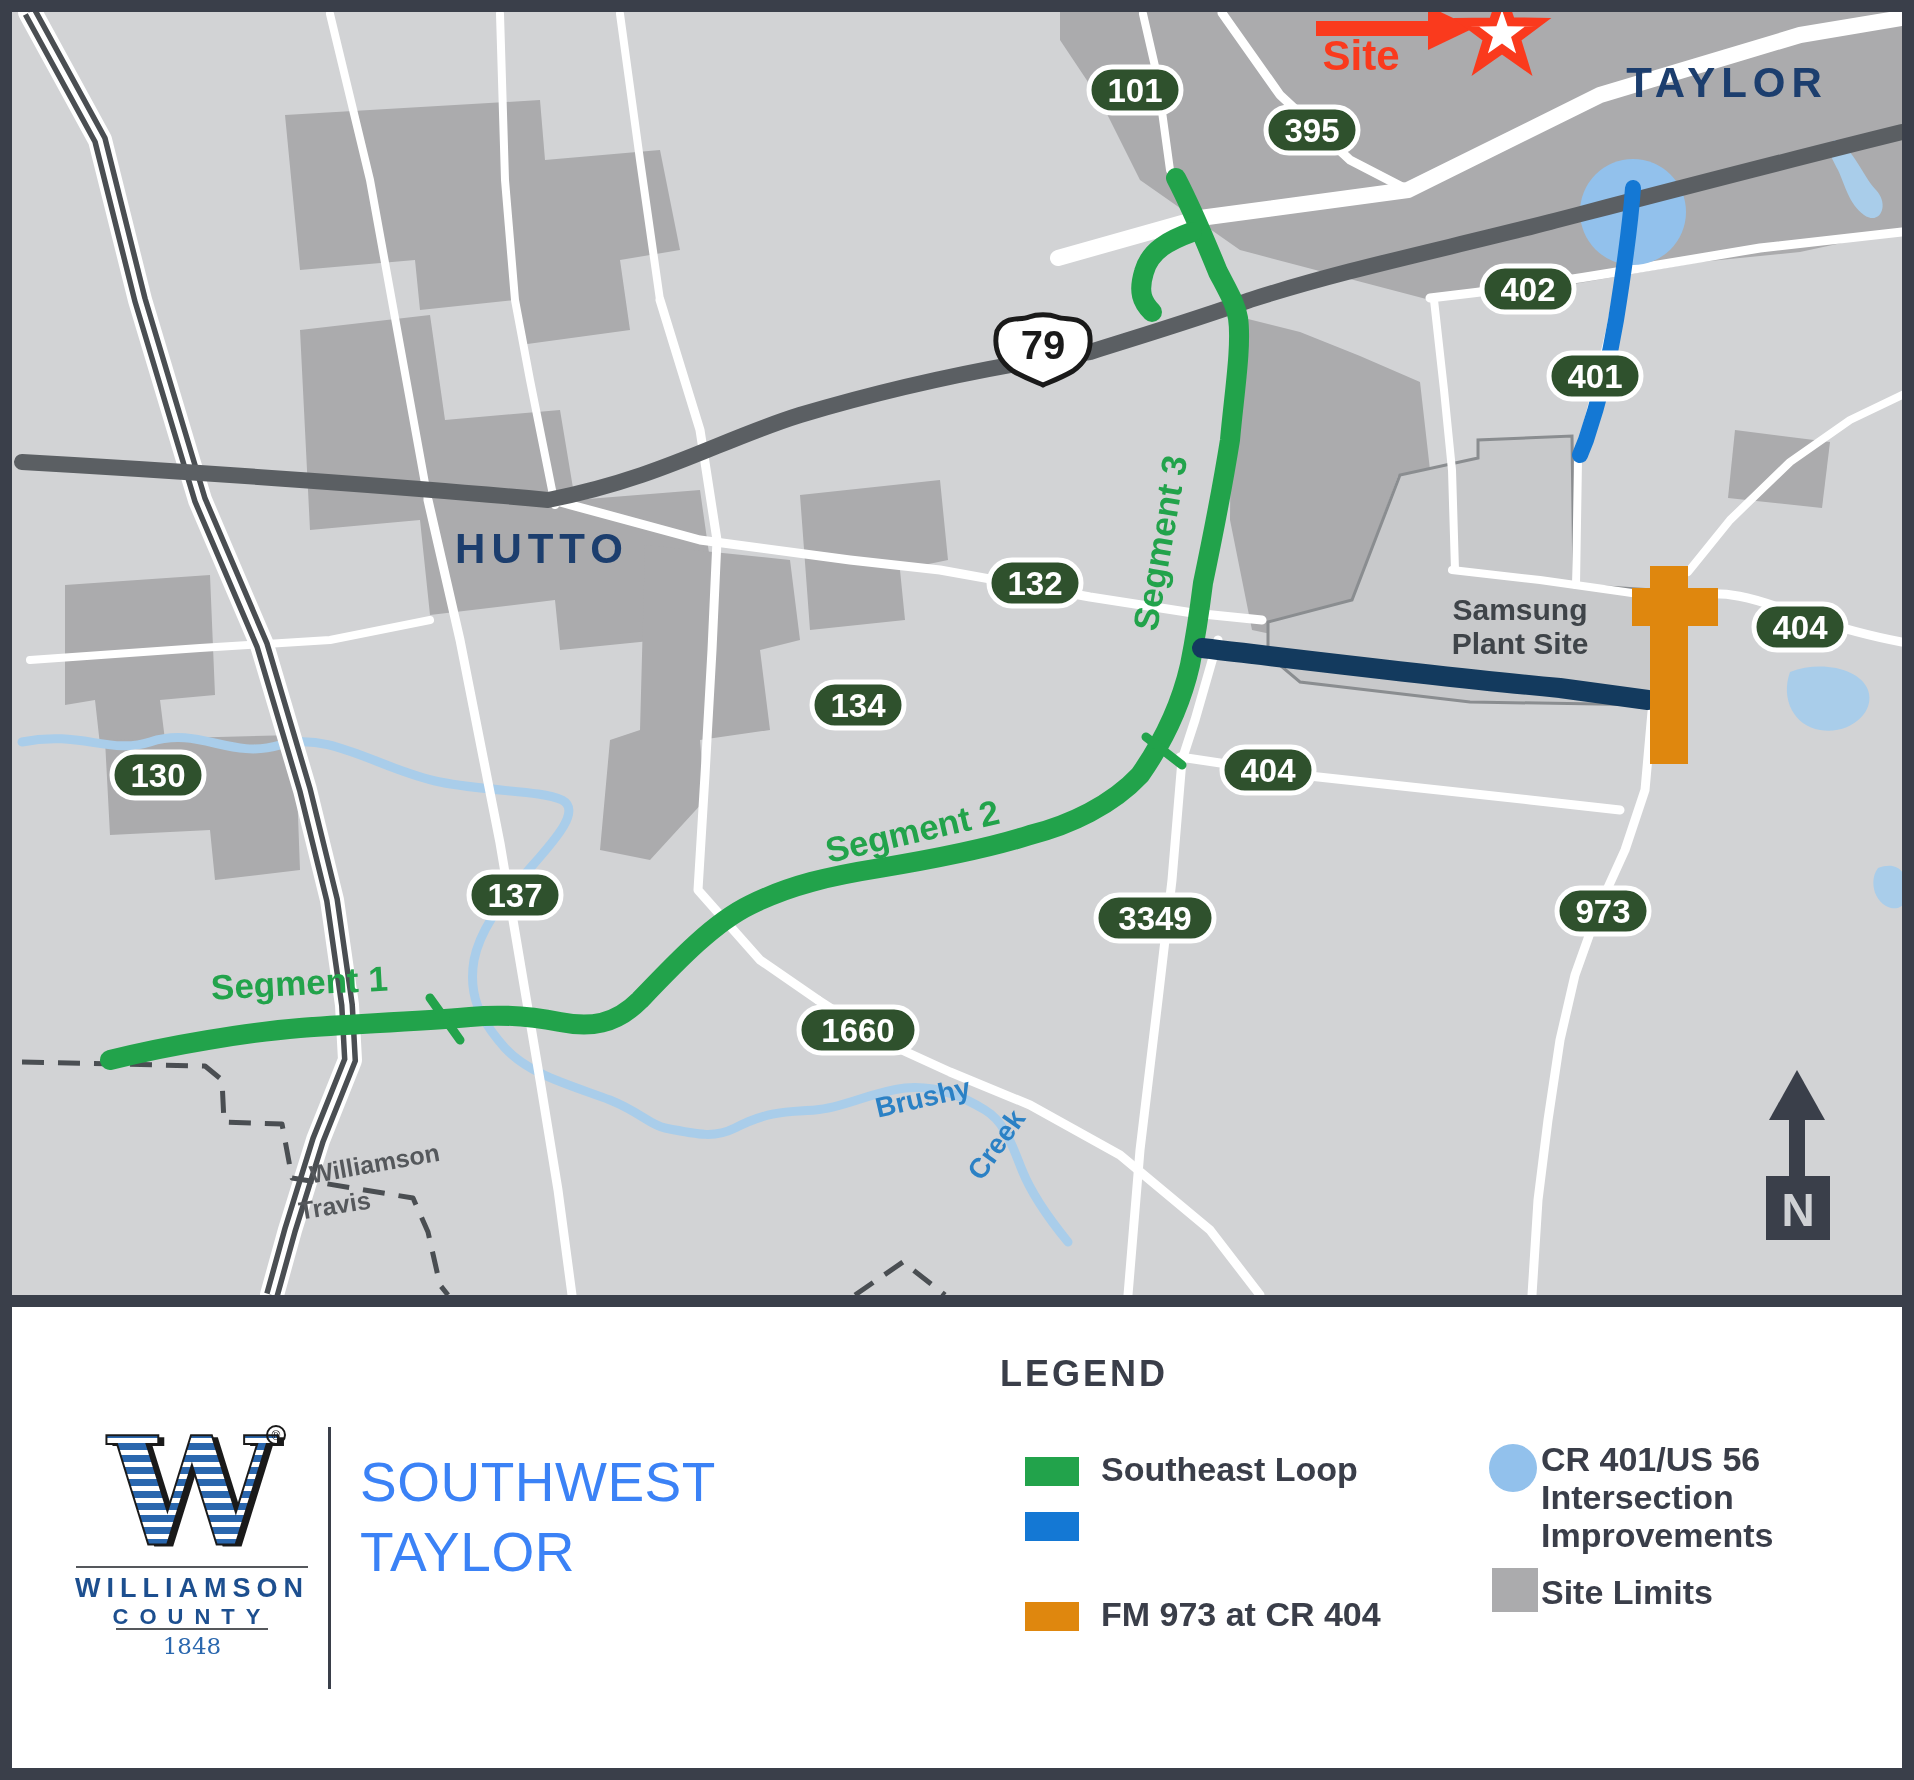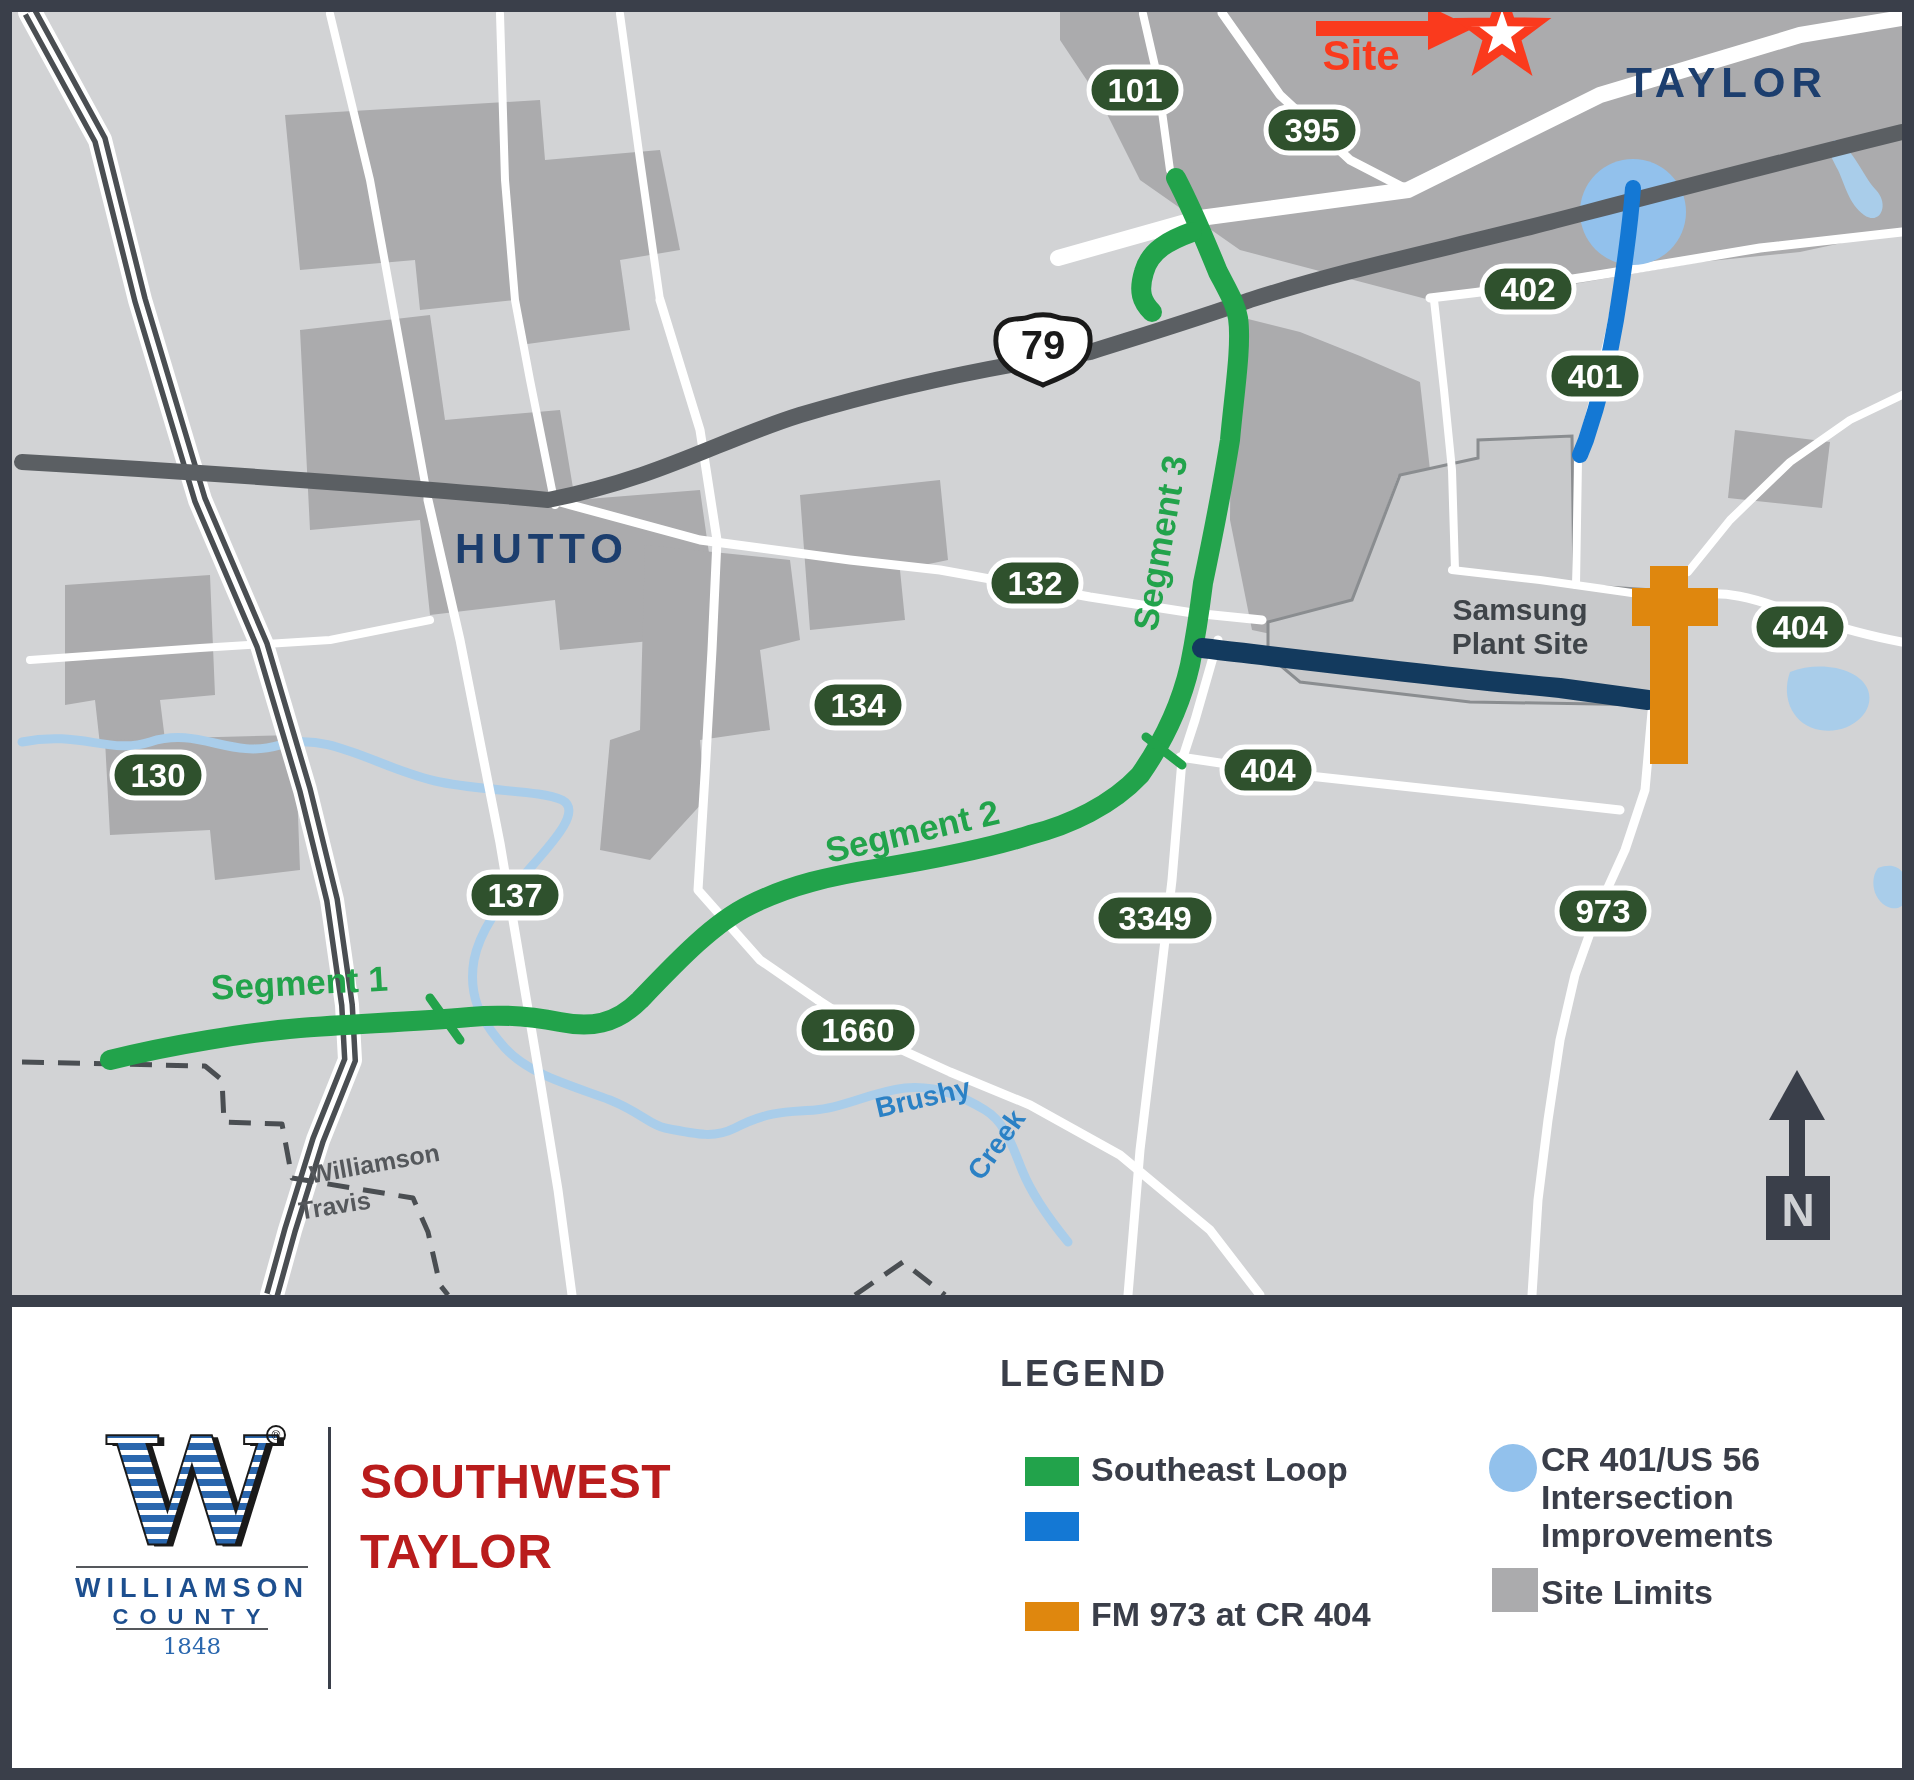--- a/index.html
+++ b/index.html
@@ -35,30 +35,30 @@
   .sitelabel{fill:#fa3a1d;font-size:42px;font-weight:bold;text-anchor:middle;}
   .sitearrow{fill:#fa3a1d;}
   .star{fill:#ffffff;stroke:#fa3a1d;stroke-width:9;stroke-linejoin:miter;}
   .north-box{fill:#3a3f4a;}
   .north-n{fill:#cfd1d4;font-size:46px;font-weight:bold;text-anchor:middle;}
   .north-arrow{fill:#3a3f4a;}
 
   
   .bp-abs{position:absolute;}
   .legend-title{left:988px;top:46px;font-size:36px;font-weight:bold;letter-spacing:3px;color:#3a3e49;}
-  .lrow{display:flex;gap:12px;position:absolute;left:1013px;}
+  .lrow{display:flex;gap:22px;position:absolute;left:1013px;}
   .lrow .sw{width:54px;height:29px;margin-top:4px;flex:none;}
   .lrow .lt{font-size:34px;line-height:40px;margin-top:-4px;color:#3a3e49;font-weight:600;}
   .sw-green{background:#22a34b;} .sw-blue{background:#1478d4;}
   .sw-orange{background:#df870e;} .sw-navy{background:#133a5e;}
   .lcircle{left:1477px;top:137px;width:48px;height:48px;border-radius:50%;background:#92c1ec;}
   .lsquare{left:1480px;top:261px;width:46px;height:44px;background:#ababad;}
   .lc2text{font-size:34px;line-height:38px;color:#3a3e49;font-weight:600;}
   .divider{left:316px;top:120px;width:3px;height:262px;background:#3a3f4a;}
-  .maintitle{left:348px;top:140px;font-size:48px;line-height:70px;font-weight:700;color:#b91c1c;letter-spacing:0.5px;}
+  .maintitle{left:348px;top:140px;font-size:55px;line-height:70px;font-weight:400;color:#3b82f6;letter-spacing:0.5px;}
   .logo-rule{position:absolute;height:2px;background:#55585c;}
   .org1{left:40px;top:266px;width:280px;text-align:center;font-size:27px;font-weight:bold;
         letter-spacing:6px;color:#1d4f8f;}
   .org2{left:40px;top:297px;width:280px;text-align:center;font-size:22px;font-weight:bold;
         letter-spacing:11px;color:#1d4f8f;}
   .year{left:40px;top:326px;width:280px;text-align:center;font-size:23px;color:#2a67ae;
         font-family:"DejaVu Serif", serif;}
 </style>
 </head>
 <body>

